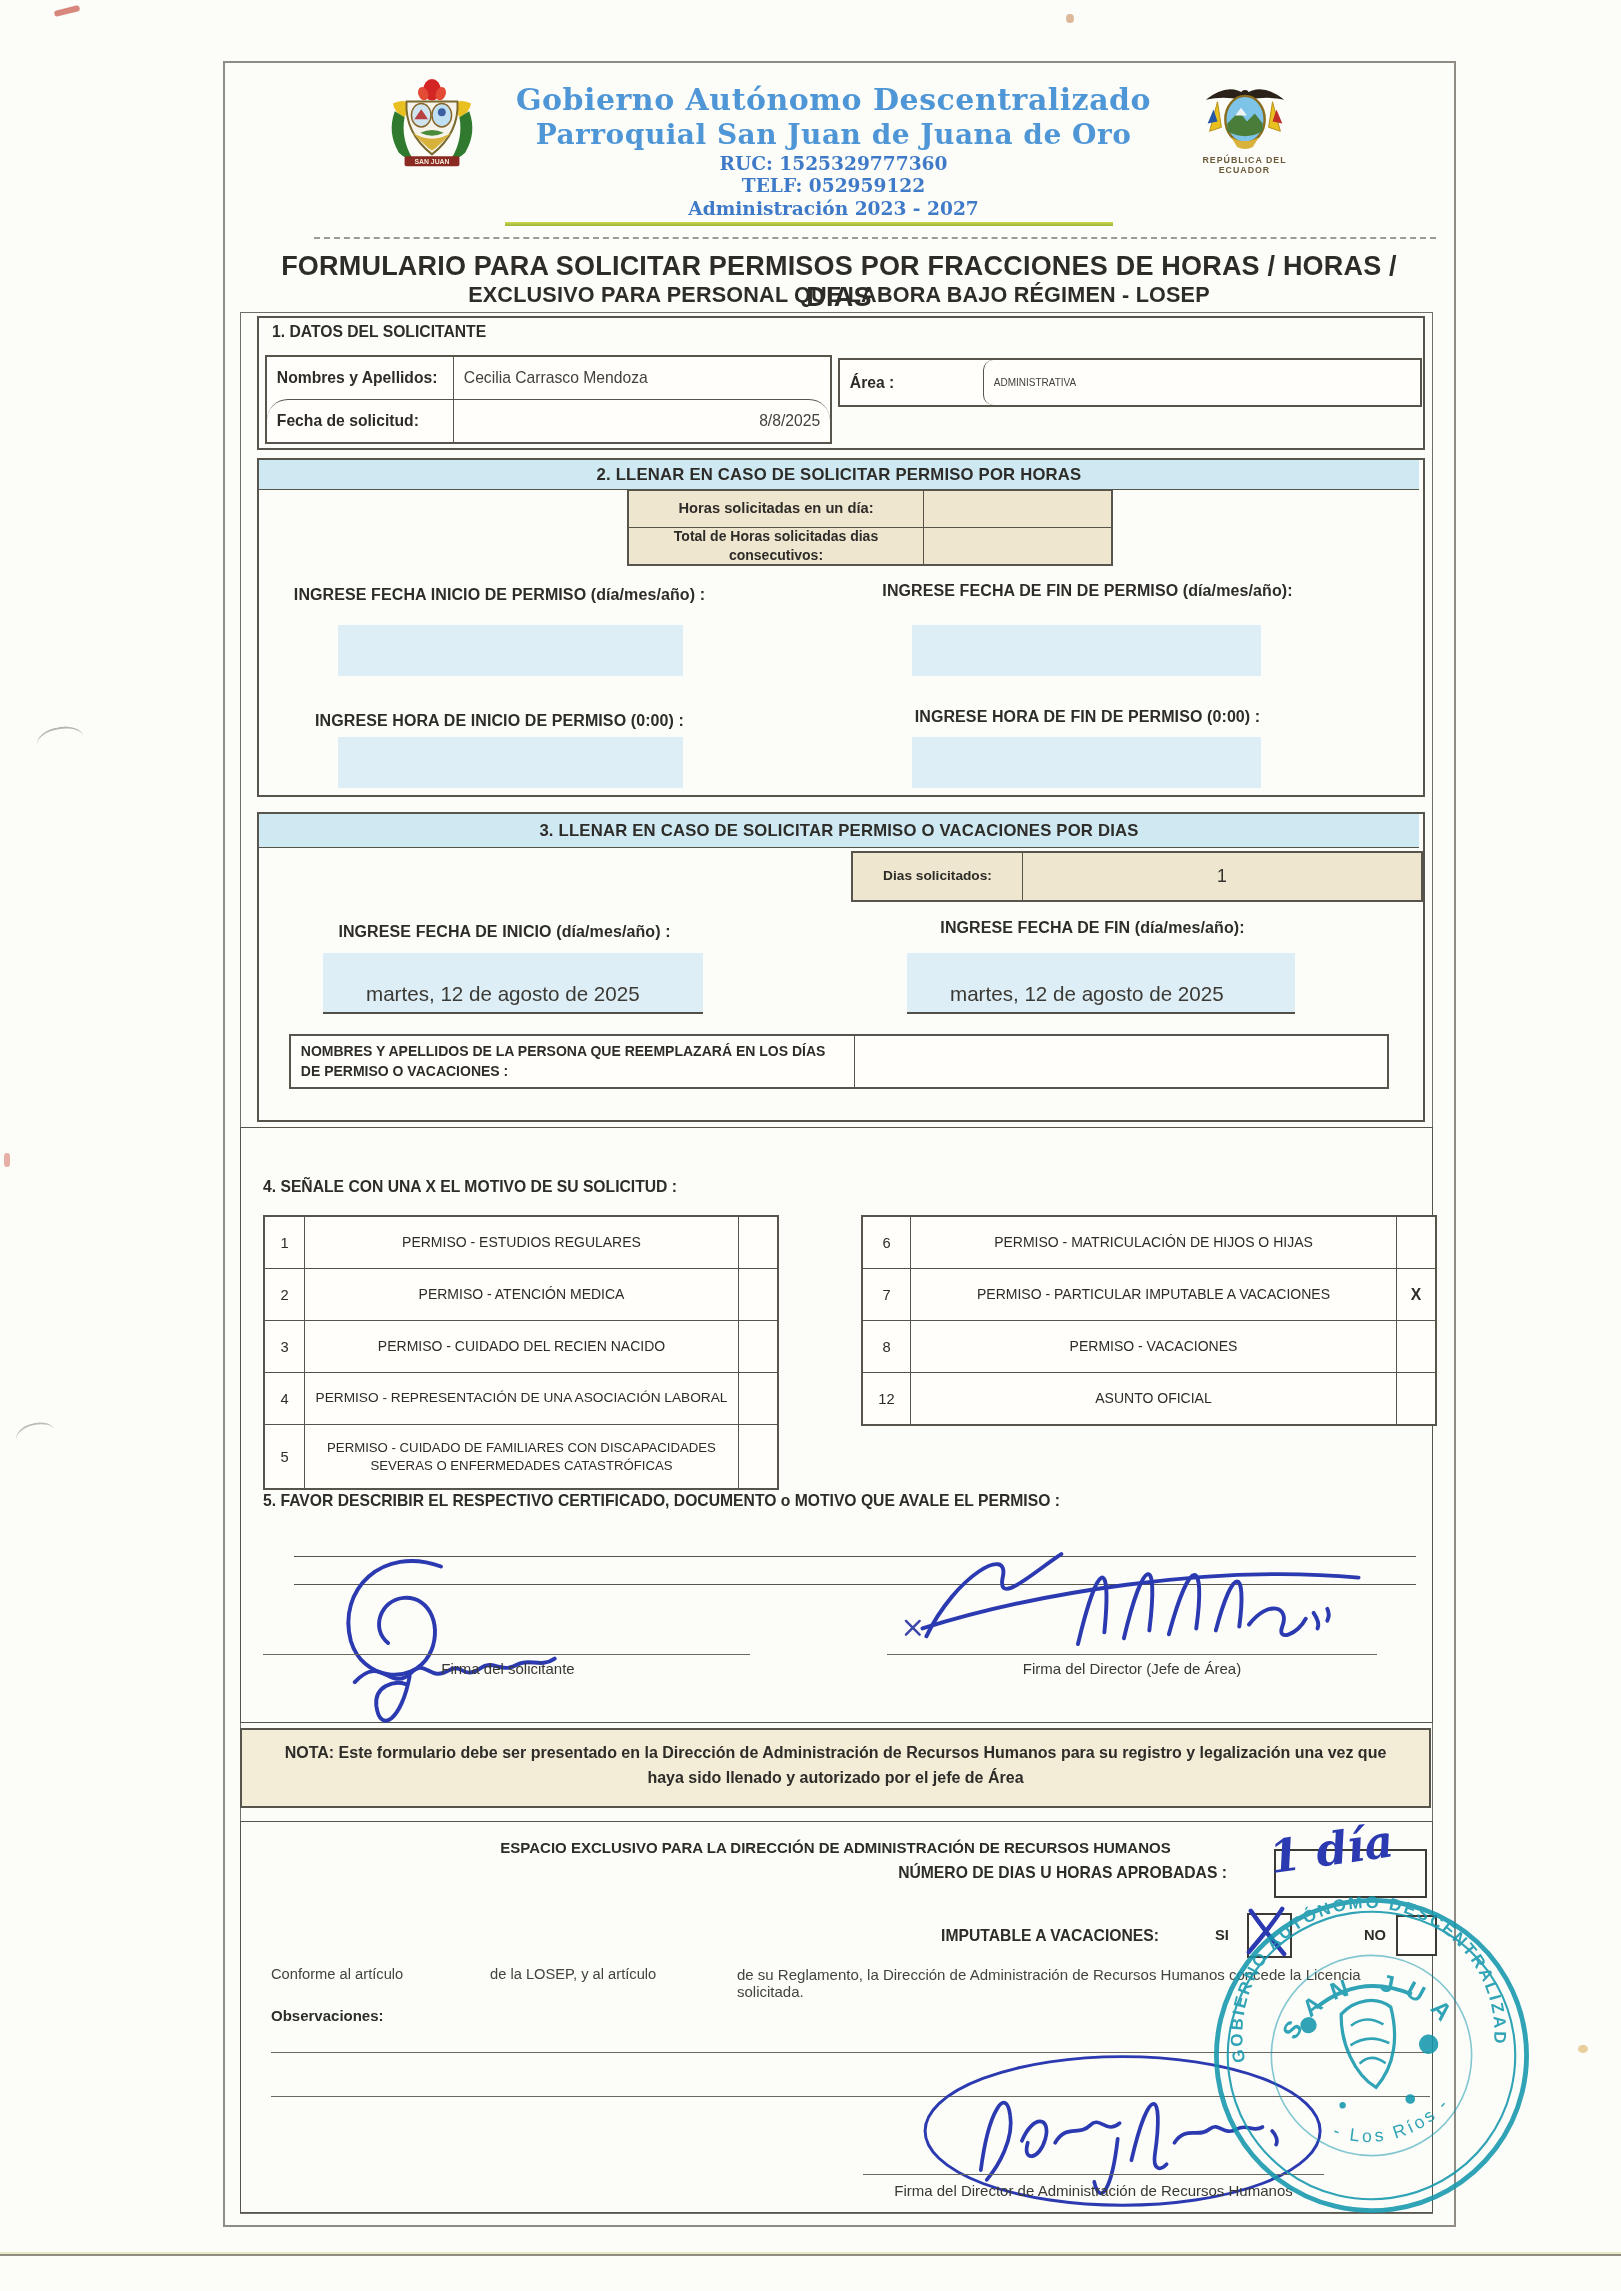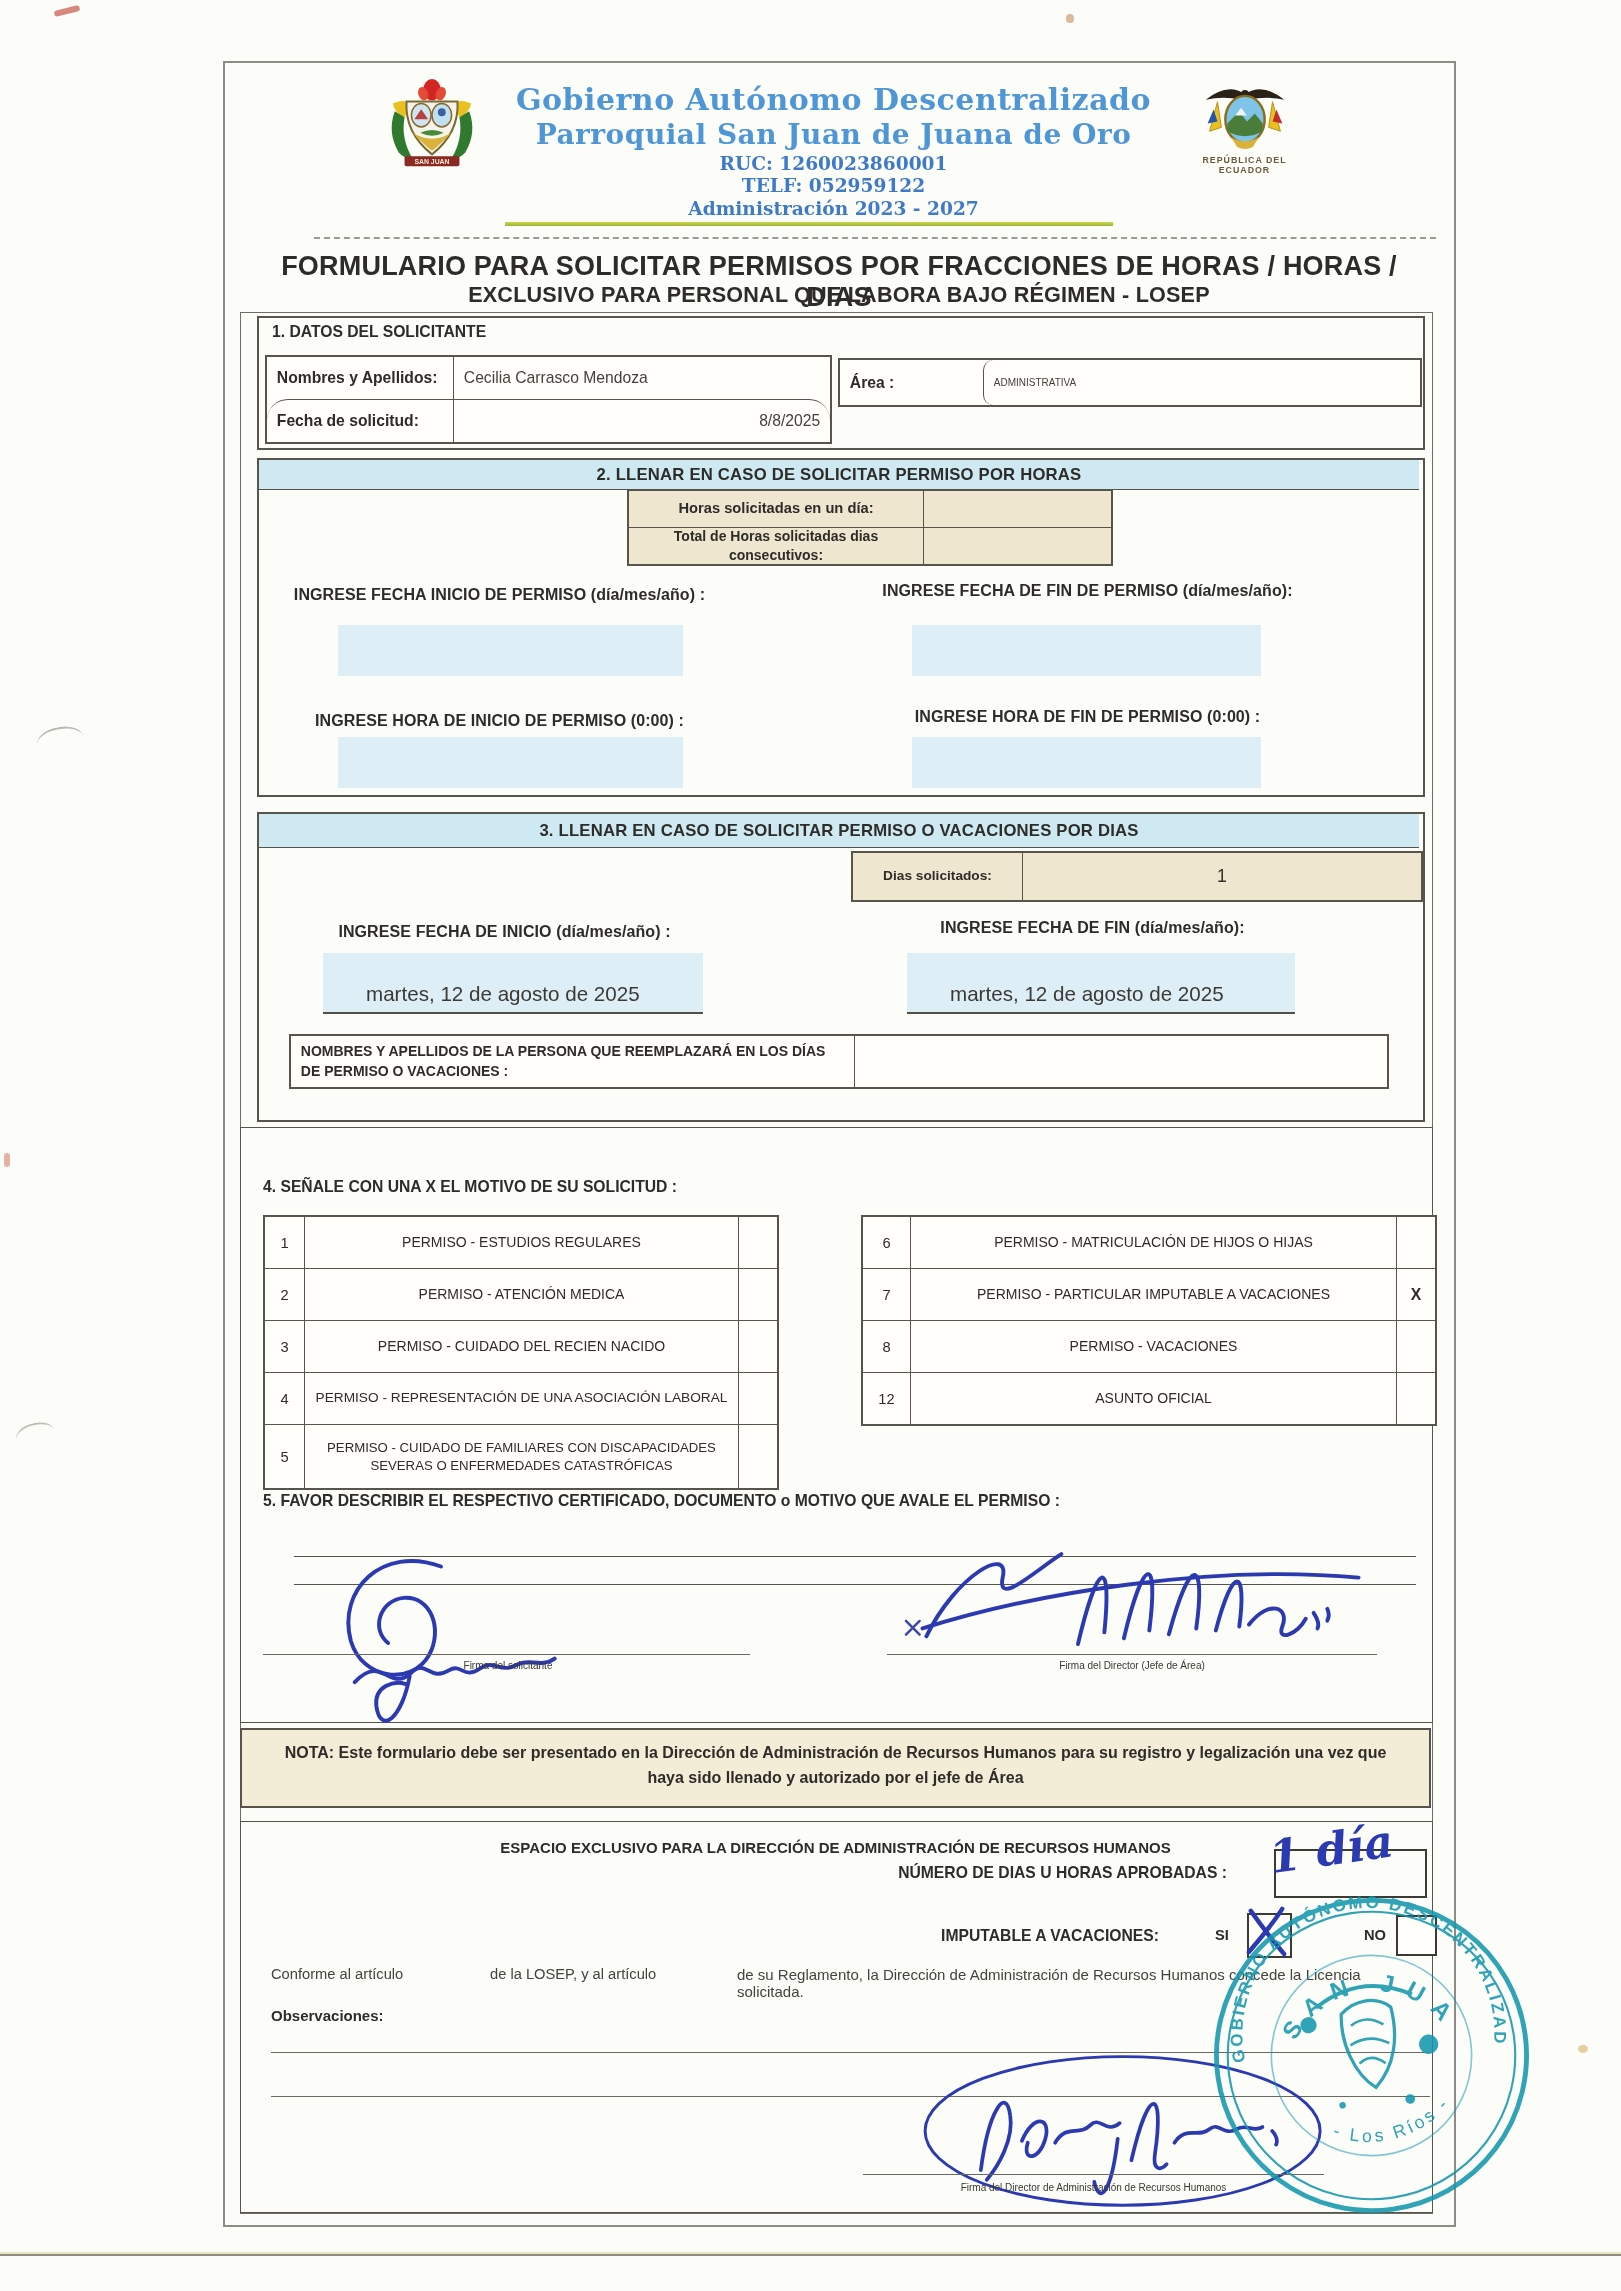--- a/index.html
+++ b/index.html
@@ -16,21 +16,21 @@
   .tbl{position:absolute;border:2px solid #57544c;background:#fffefb;}
   .tr{display:flex;border-top:1.5px solid #57544c;}
   .tr:first-child{border-top:none;}
   .td{border-left:1.5px solid #57544c;display:flex;align-items:center;padding:0 9.8px;box-sizing:border-box;}
   .td:first-child{border-left:none;}
   .beige{background:#efe6d0;}
   .blueinput{position:absolute;background:#ddeef6;}
   .lbl{font-weight:bold;font-size:16px;text-align:center;letter-spacing:0.1px;}
   .rule{position:absolute;border-top:2px solid #57544c;}
   .thin-rule{position:absolute;border-top:1.5px solid #6b695f;}
-  .caption{position:absolute;font-size:10px;text-align:center;color:#3a3832;}
+  .caption{position:absolute;font-size:15px;text-align:center;color:#3a3832;}
   .hdr-blue{color:#4e96d6;font-family:"DejaVu Serif",serif;font-weight:bold;}
   .hdr-blue2{color:#3f7ac8;font-family:"DejaVu Serif",serif;font-weight:bold;}
   .nota{background:#f3edd8;border:2px solid #57544c;font-weight:bold;font-size:16px;line-height:1.6;
         text-align:center;padding:9.8px 33px;box-sizing:border-box;}
   .motive-num{justify-content:center;font-size:14.7px;}
   .motive-lbl{justify-content:center;font-size:14px;text-align:center;line-height:1.35;}
   .motive-chk{justify-content:center;font-weight:bold;font-size:15.7px;}
   svg{display:block;}
   .scanmark{position:absolute;}
 </style>
@@ -73,21 +73,21 @@
       <path d="M36 56 Q56 68 76 56 Q58 74 56 74 Q54 74 36 56 Z" fill="#d8b23a"></path>
       <path d="M44 56 Q56 50 68 56 Q56 62 44 56 Z" fill="#4a8a3a"></path>
 
       <rect x="28" y="80" width="56" height="10" rx="2" fill="#8a2a22"></rect>
       <text x="56" y="88" text-anchor="middle" font-size="7" font-family="Liberation Sans, sans-serif" font-weight="bold" fill="#f4e8d8">SAN JUAN</text>
     </svg>
   </div>
 
   <div class="abs hdr-blue ctr" style="left:461px;top:82px;width:745px;font-size:30px;letter-spacing:0.5px;">Gobierno Autónomo Descentralizado</div>
   <div class="abs hdr-blue ctr" style="left:461px;top:118px;width:745px;font-size:28px;letter-spacing:0.5px;">Parroquial San Juan de Juana de Oro</div>
-  <div class="abs hdr-blue2 ctr" style="left:461px;top:153px;width:745px;font-size:18.6px;">RUC: 1260023860001</div>
+  <div class="abs hdr-blue2 ctr" style="left:461px;top:153px;width:745px;font-size:18.6px;">RUC: 1525329777360</div>
   <div class="abs hdr-blue2 ctr" style="left:461px;top:175px;width:745px;font-size:18.6px;">TELF: 052959122</div>
   <div class="abs hdr-blue2 ctr" style="left:461px;top:198px;width:745px;font-size:18.6px;">Administración 2023 - 2027</div>
   <div class="abs" style="left:505px;top:222px;width:608px;height:3.9px;background:linear-gradient(#cbd84e,#9fb23a);"></div>
 
   <div class="abs" style="left:1188px;top:80px;width:114px;height:73px;">
     <svg width="114" height="73" viewBox="0 0 116 74">
       <path d="M18 20 Q40 2 58 14 Q76 2 98 20 Q80 16 62 20 L54 20 Q36 16 18 20 Z" fill="#2a2118"></path>
       <circle cx="58" cy="14" r="4" fill="#2a2118"></circle>
       <path d="M30 22 L22 52 L34 48 Z" fill="#e8c020" stroke="#b89018" stroke-width="1"></path>
       <path d="M86 22 L94 52 L82 48 Z" fill="#e8c020" stroke="#b89018" stroke-width="1"></path>

